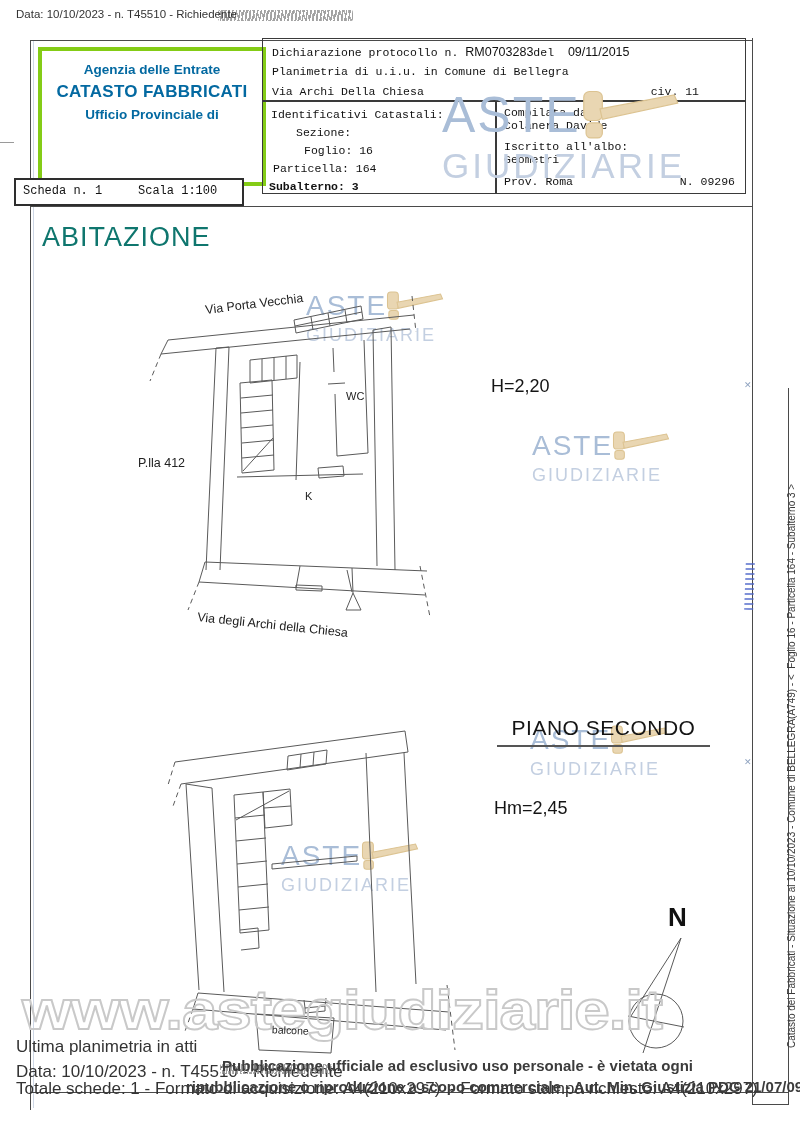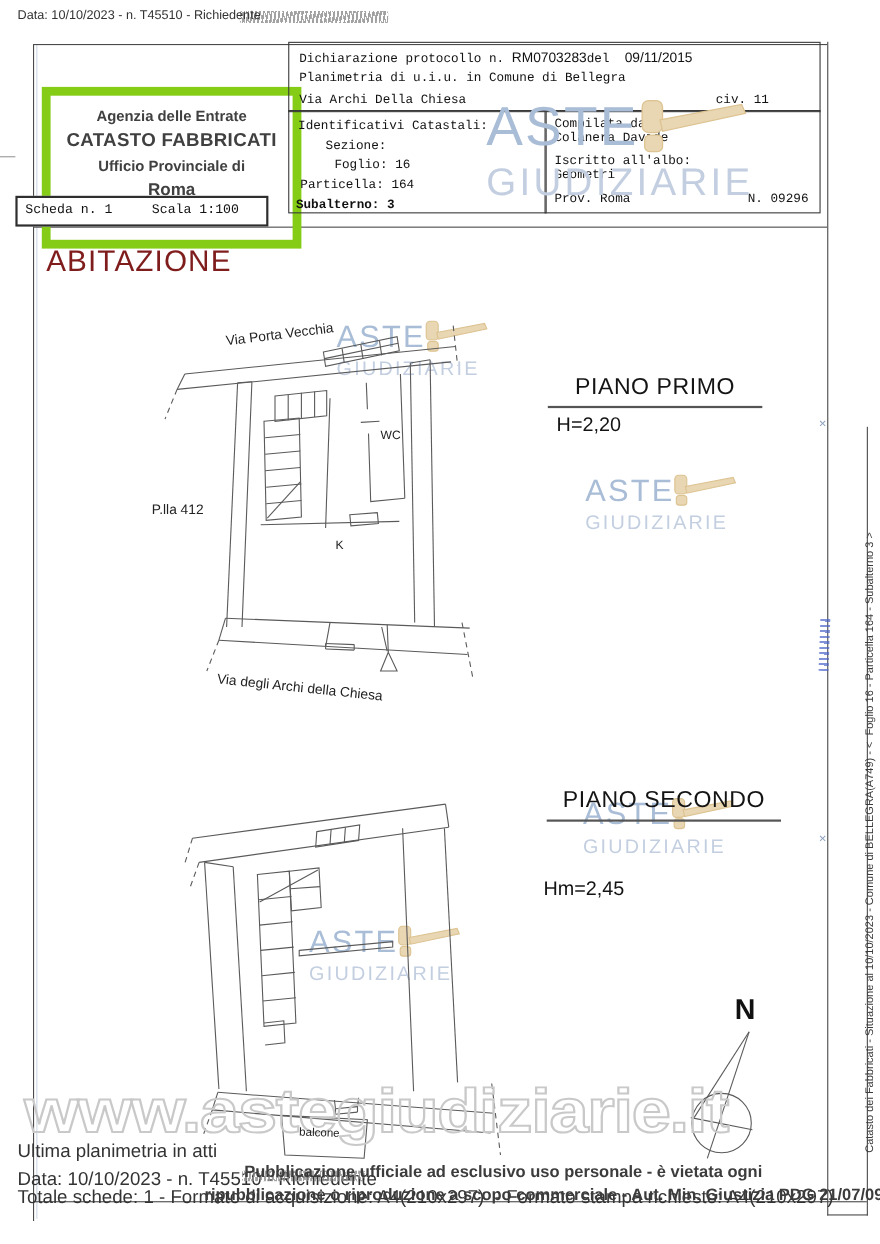--- a/index.html
+++ b/index.html
@@ -6,21 +6,21 @@
   #page{position:relative;width:800px;height:1131px;background:#ffffff;overflow:hidden;
         font-family:"Liberation Sans",sans-serif;color:#222;}
   .abs{position:absolute;}
   .hline{position:absolute;height:1px;background:#4a4a4a;}
   .vline{position:absolute;width:1px;background:#4a4a4a;}
   .mono{font-family:"Liberation Mono",monospace;}
   .sans{font-family:"Liberation Sans",sans-serif;}
 
   
   .agency-box{position:absolute;left:38px;top:47px;width:220px;height:131px;
-      border:8px solid #84cc16;text-align:center;color:#404040;margin-top:32px;}
+      border:4px solid #84cc16;text-align:center;color:#0369a1;}
   .agency-box .l1{margin-top:11px;font-size:13.5px;font-weight:bold;}
   .agency-box .l2{margin-top:5px;font-size:17px;font-weight:bold;letter-spacing:.3px;}
   .agency-box .l3{margin-top:5px;font-size:13.5px;font-weight:bold;}
   .agency-box .l4{margin-top:6px;font-size:15.5px;font-weight:bold;}
 
   .scheda-box{position:absolute;left:14px;top:178px;width:226px;height:24px;
       border:2px solid #2e2e2e;background:#fff;font-size:12px;}
   .scheda-box span{position:absolute;top:4px;font-family:"Liberation Mono",monospace;color:#111;}
 
   .proto-box{position:absolute;left:262px;top:38px;width:482px;height:62px;border:1px solid #3a3a3a;
@@ -81,21 +81,20 @@
   <div class="hline" style="left:30px;top:206px;width:722px;"></div>
   <div class="hline" style="left:30px;top:1092px;width:758px;"></div>
   <div class="vline" style="left:788px;top:388px;height:717px;"></div>
   <div class="hline" style="left:752px;top:1104px;width:37px;"></div>
   <div class="hline" style="left:0px;top:142px;width:14px;background:#9a9a9a;"></div>
 
   <div class="agency-box">
     <div class="l1">Agenzia delle Entrate</div>
     <div class="l2">CATASTO FABBRICATI</div>
     <div class="l3">Ufficio Provinciale di</div>
-    <div class="l4">Roma</div>
   </div>
 
   <div class="scheda-box">
     <span style="left:7px;">Scheda n. 1</span>
     <span style="left:122px;">Scala 1:100</span>
   </div>
 
   <div class="proto-box mono">
     <div class="row" style="top:6px;"><span>Dichiarazione protocollo n.</span><span> </span><span class="sans" style="font-size:12.5px;">RM0703283</span><span>del</span><span>  </span><span class="sans" style="font-size:12.5px;">09/11/2015</span></div>
     <div class="row" style="top:26px;">Planimetria di u.i.u. in Comune di Bellegra</div>
@@ -183,21 +182,21 @@
         <g fill="#e9d6b2" stroke="#dcc391" stroke-width="1.5">
           <rect x="6" y="3" width="16" height="25" rx="5"></rect>
             <rect x="8" y="30" width="14" height="13" rx="4"></rect>
           <path d="M20 18 L84 6 L87 13 L22 27 Z"></path>
         </g>
       </svg>
       </div>
     <div class="wm-giud">GIUDIZIARIE</div>
   </div>
 
-  <div class="abs" style="left:42px;top:222px;font-size:27px;letter-spacing:1px;color:#7f1d1d;z-index:4;">ABITAZIONE</div>
+  <div class="abs" style="left:42px;top:222px;font-size:27px;letter-spacing:1px;color:#0f766e;z-index:4;">ABITAZIONE</div>
 
   <svg class="plan-svg" style="left:140px;top:288px;" width="335" height="365" viewBox="0 0 335 365">
     <g fill="none" stroke="#5a5a5a" stroke-width="1">
 
       <path d="M28,52 L274,27"></path>
         <path d="M21,66 L270,41"></path>
         <path d="M28,52 L21,66"></path>
       <path d="M21,66 L10,93" stroke-dasharray="5 4"></path>
       <path d="M272,8 L276,44" stroke-dasharray="5 4"></path>
 
@@ -255,22 +254,21 @@
         <path d="M213,305 L206,322 L221,322 Z"></path>
     </g>
   </svg>
 
   <div class="label" style="left:205px;top:297px;font-size:12.5px;transform:rotate(-7deg);">Via Porta Vecchia</div>
   <div class="label" style="left:138px;top:456px;font-size:12.5px;">P.lla 412</div>
   <div class="label" style="left:346px;top:390px;font-size:11px;">WC</div>
   <div class="label" style="left:305px;top:490px;font-size:11px;">K</div>
   <div class="label" style="left:197px;top:618px;font-size:12.5px;transform:rotate(6deg);">Via degli Archi della Chiesa</div>
 
-  <div class="floor-title" style="left:498px;top:340px;width:195px;">PIANO PRIMO</div>
-  <div class="floor-h" style="left:506px;top:376px;">H=2,20</div>
+  <div class="floor-h" style="left:491px;top:376px;">H=2,20</div>
 
   <svg class="plan-svg" style="left:165px;top:728px;" width="300" height="330" viewBox="0 0 300 330">
     <g fill="none" stroke="#5a5a5a" stroke-width="1">
 
       <path d="M10,34 L240,3"></path>
         <path d="M16,56 L243,24"></path>
         <path d="M240,3 L243,24"></path>
       <path d="M10,34 L3,57" stroke-dasharray="5 4"></path>
         <path d="M16,56 L7,81" stroke-dasharray="5 4"></path>
 

